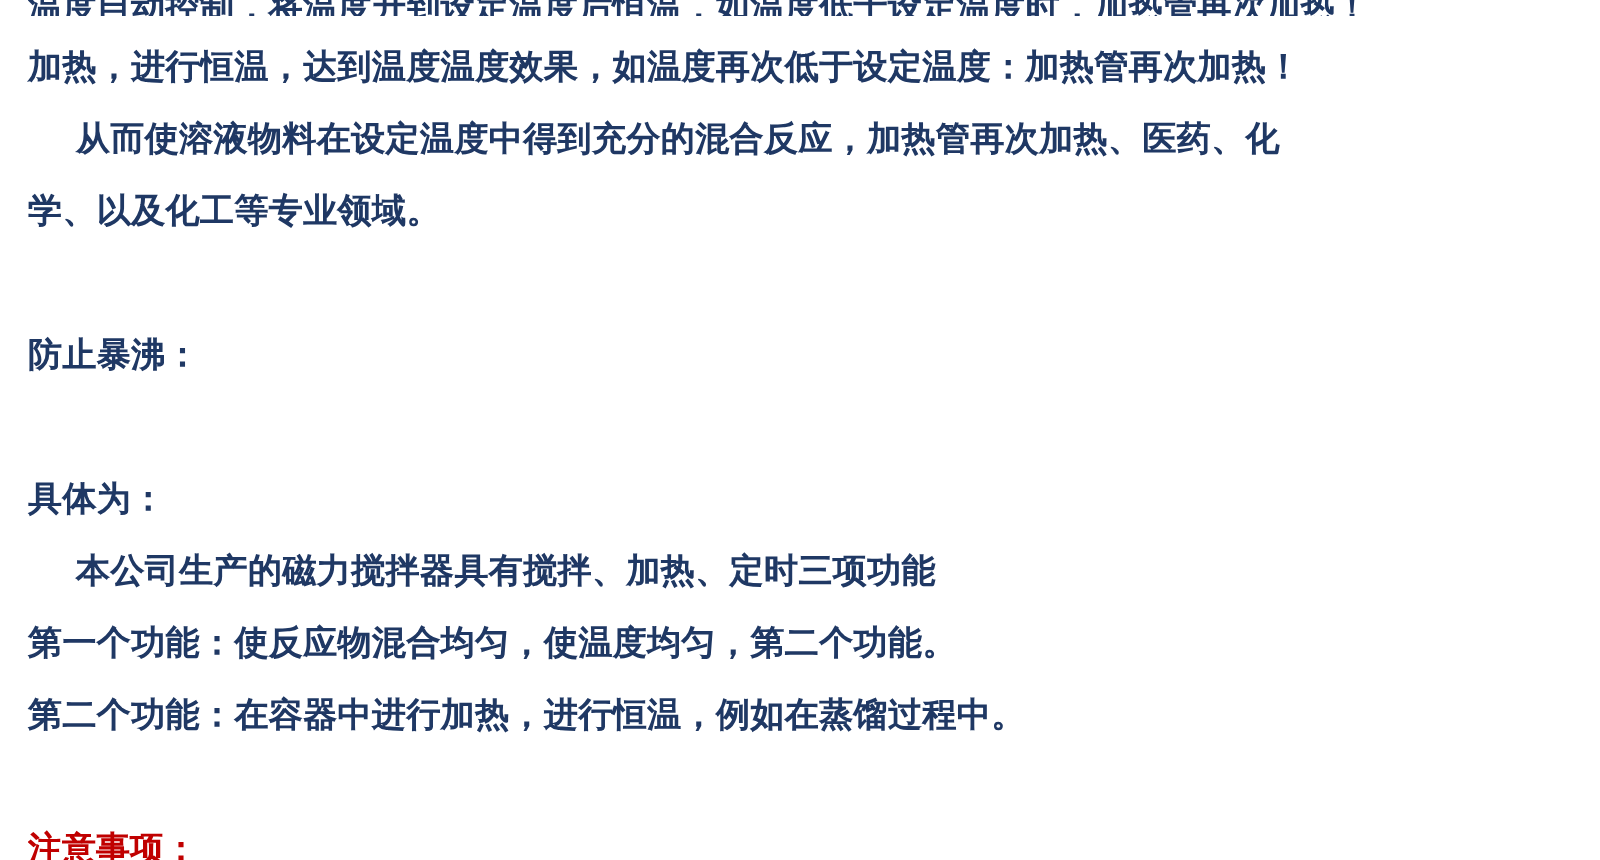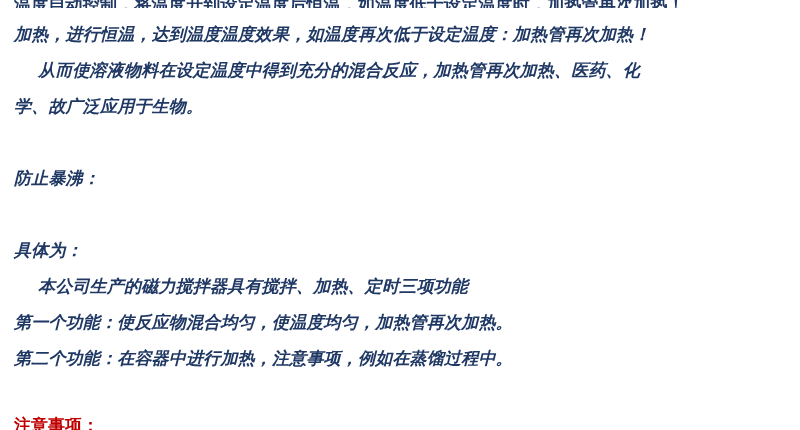--- a/index.html
+++ b/index.html
@@ -56,42 +56,41 @@
     font-weight: bold;
     color: #c00000;
     line-height: 30px;
     white-space: nowrap;
   }
   .body-block {
     position: absolute;
     top: 16px;
     left: 14px;
     width: 772px;
-    font-style: italic;
   }
 </style>
 </head>
 <body>
 
 <div class="page">
 
   <div class="clipped-top">
     <div class="line">温度自动控制，将温度升到设定温度后恒温，如温度低于设定温度时，加热管再次加热！</div>
   </div>
 
   <div class="body-block">
     <div class="line">加热，进行恒温，达到温度温度效果，如温度再次低于设定温度：加热管再次加热！</div>
     <div class="line indent">从而使溶液物料在设定温度中得到充分的混合反应，加热管再次加热、医药、化</div>
-    <div class="line">学、故广泛应用于生物。</div>
+    <div class="line">学、以及化工等专业领域。</div>
     <div class="line blank"></div>
     <div class="line">防止暴沸：</div>
     <div class="line blank"></div>
     <div class="line">具体为：</div>
     <div class="line indent">本公司生产的磁力搅拌器具有搅拌、加热、定时三项功能</div>
-    <div class="line">第一个功能：使反应物混合均匀，使温度均匀，加热管再次加热。</div>
-    <div class="line">第二个功能：在容器中进行加热，注意事项，例如在蒸馏过程中。</div>
+    <div class="line">第一个功能：使反应物混合均匀，使温度均匀，第二个功能。</div>
+    <div class="line">第二个功能：在容器中进行加热，进行恒温，例如在蒸馏过程中。</div>
   </div>
 
   <div class="clipped-bottom">
     <div class="warn">注意事项：</div>
   </div>
 
 </div>
 
 </body></html>

